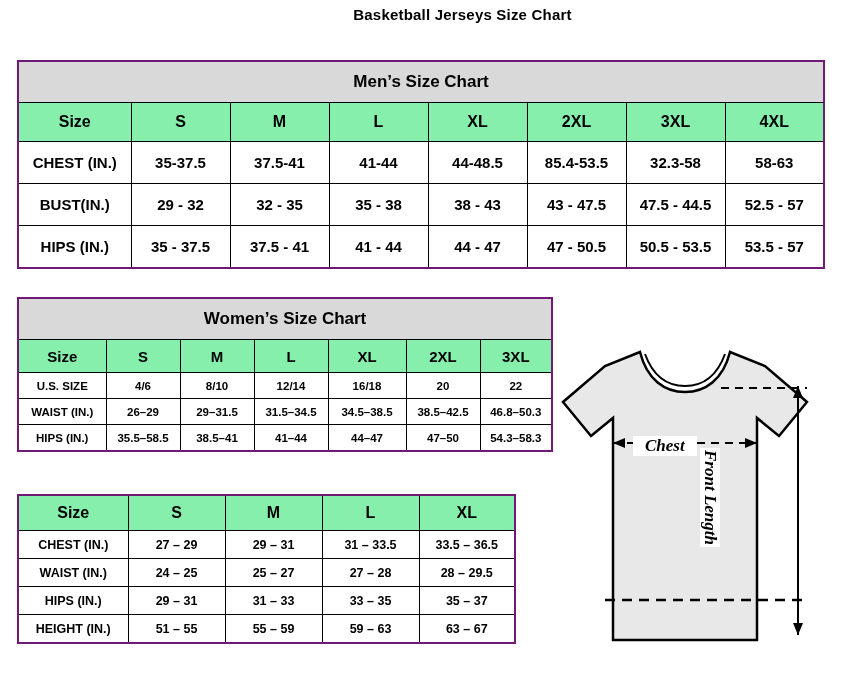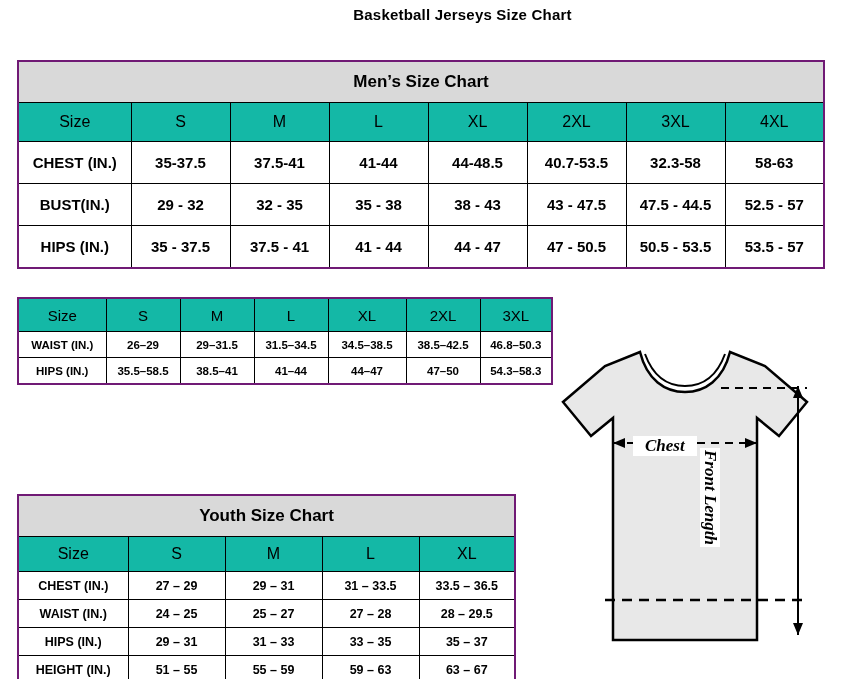--- a/index.html
+++ b/index.html
@@ -37,22 +37,22 @@
     border: 1px solid #000;
     text-align: center;
     vertical-align: middle;
     padding: 0;
   }
   .caption-cell {
     background: #d9d9d9;
     font-weight: bold;
   }
   .hdr-cell {
-    background: #14b8a6;
-    font-weight: normal;
+    background: #86efac;
+    font-weight: bold;
     margin-left: 44px;
   }
   .rowhdr-cell {
     font-weight: bold;
   }
   .val-cell {
     font-weight: bold;
   }
 
   
@@ -153,21 +153,21 @@
       <td class="hdr-cell">2XL</td>
       <td class="hdr-cell">3XL</td>
       <td class="hdr-cell">4XL</td>
     </tr>
     <tr class="data-row">
       <td class="rowhdr-cell">CHEST (IN.)</td>
       <td class="val-cell">35-37.5</td>
       <td class="val-cell">37.5-41</td>
       <td class="val-cell">41-44</td>
       <td class="val-cell">44-48.5</td>
-      <td class="val-cell">40.7-53.5</td>
+      <td class="val-cell">85.4-53.5</td>
       <td class="val-cell">32.3-58</td>
       <td class="val-cell">58-63</td>
     </tr>
     <tr class="data-row">
       <td class="rowhdr-cell">BUST(IN.)</td>
       <td class="val-cell">29 - 32</td>
       <td class="val-cell">32 - 35</td>
       <td class="val-cell">35 - 38</td>
       <td class="val-cell">38 - 43</td>
       <td class="val-cell">43 - 47.5</td>
@@ -191,28 +191,40 @@
   <colgroup>
     <col style="width:88px">
       <col style="width:74px">
       <col style="width:74px">
       <col style="width:74px">
     <col style="width:78px">
       <col style="width:74px">
       <col style="width:72px">
   </colgroup>
   <tbody>
+    <tr>
+      <td class="caption-cell" colspan="7">Women’s Size Chart</td>
+    </tr>
     <tr class="hdr-row">
       <td class="hdr-cell">Size</td>
       <td class="hdr-cell">S</td>
       <td class="hdr-cell">M</td>
       <td class="hdr-cell">L</td>
       <td class="hdr-cell">XL</td>
       <td class="hdr-cell">2XL</td>
       <td class="hdr-cell">3XL</td>
+    </tr>
+    <tr class="data-row">
+      <td class="rowhdr-cell">U.S. SIZE</td>
+      <td class="val-cell">4/6</td>
+      <td class="val-cell">8/10</td>
+      <td class="val-cell">12/14</td>
+      <td class="val-cell">16/18</td>
+      <td class="val-cell">20</td>
+      <td class="val-cell">22</td>
     </tr>
     <tr class="data-row">
       <td class="rowhdr-cell">WAIST (IN.)</td>
       <td class="val-cell">26–29</td>
       <td class="val-cell">29–31.5</td>
       <td class="val-cell">31.5–34.5</td>
       <td class="val-cell">34.5–38.5</td>
       <td class="val-cell">38.5–42.5</td>
       <td class="val-cell">46.8–50.3</td>
     </tr>
@@ -230,23 +242,20 @@
 
 <table class="chart" id="youth-table">
   <colgroup>
     <col style="width:110px">
       <col style="width:97px">
       <col style="width:97px">
       <col style="width:97px">
       <col style="width:96px">
   </colgroup>
   <tbody>
-    <tr>
-      <td class="caption-cell" colspan="5">Youth Size Chart</td>
-    </tr>
     <tr class="hdr-row">
       <td class="hdr-cell">Size</td>
       <td class="hdr-cell">S</td>
       <td class="hdr-cell">M</td>
       <td class="hdr-cell">L</td>
       <td class="hdr-cell">XL</td>
     </tr>
     <tr class="data-row">
       <td class="rowhdr-cell">CHEST (IN.)</td>
       <td class="val-cell">27 – 29</td>

